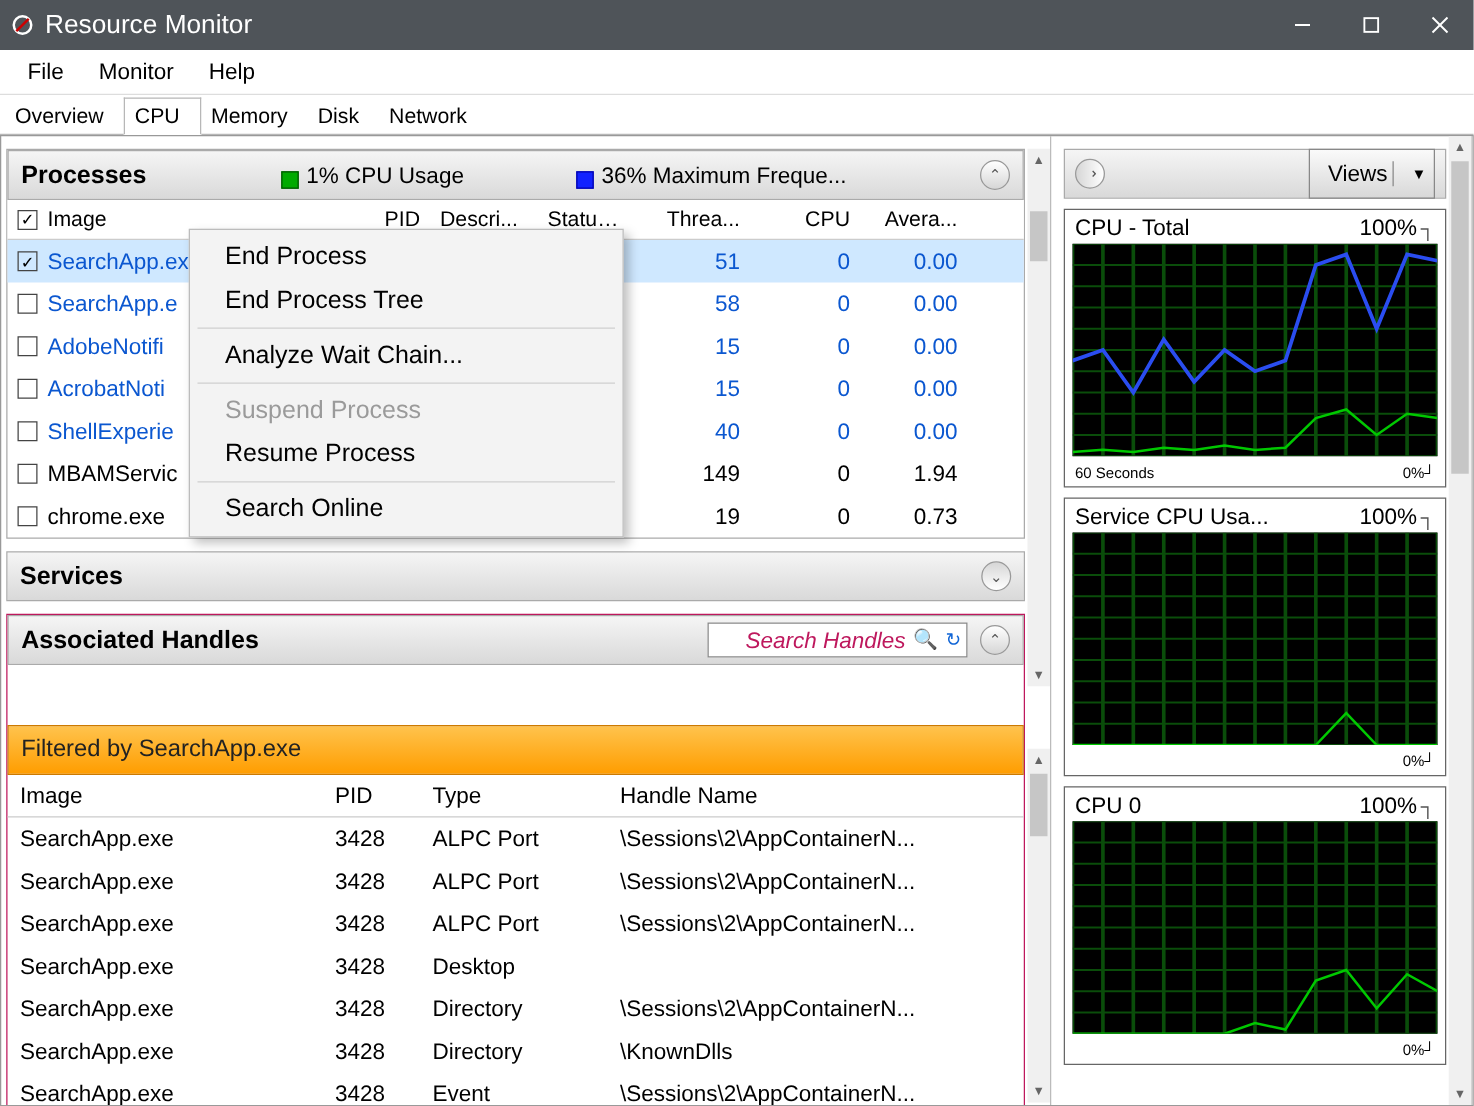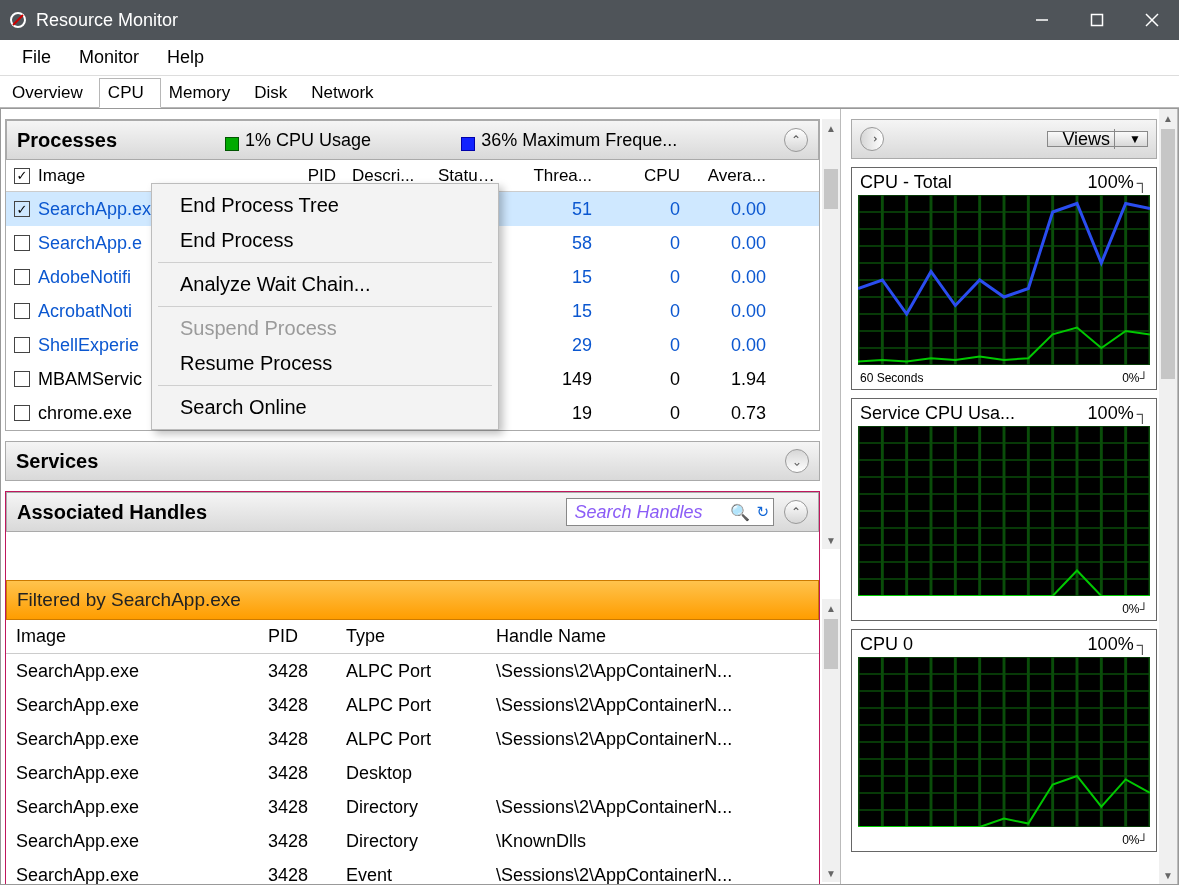--- a/index.html
+++ b/index.html
@@ -2,21 +2,21 @@
 <html><head>
 <meta charset="utf-8">
 <style>
 * { box-sizing: border-box; margin: 0; padding: 0; font-family: "Segoe UI", Tahoma, sans-serif; }
 html, body { width: 1179px; height: 885px; overflow: hidden; background: #fff; }
 
 
 .titlebar { height: 40px; background: #4f5459; display: flex; align-items: center; color: #fff; }
 .titlebar .app-icon { width: 16px; height: 16px; margin: 0 10px 0 10px; border: 2px solid #fff; border-radius: 50%; position: relative; }
 .titlebar .app-icon::after { content: ""; position: absolute; width: 2px; height: 14px; background: #c00; left: 5px; top: -1px; transform: rotate(45deg); }
-.titlebar .title { font-size: 18px; flex: 1; }
+.titlebar .title { font-size: 21px; flex: 1; }
 .titlebar .win-btns { display: flex; }
 .titlebar .win-btn { width: 55px; height: 40px; display: flex; align-items: center; justify-content: center; color: #fff; font-size: 16px; }
 
 
 .menubar { height: 36px; display: flex; align-items: center; padding: 0 8px; font-size: 18px; border-bottom: 1px solid #ddd; }
 .menubar .menu-item { padding: 4px 14px; cursor: default; }
 
 
 .tabbar { height: 32px; display: flex; align-items: flex-end; padding: 0 4px; font-size: 17px; border-bottom: 1px solid #b7b7b7; }
 .tabbar .tab { padding: 4px 16px 4px 8px; cursor: default; }
@@ -71,35 +71,35 @@
 .hand-head, .hand-row { display:flex; font-size:18px; align-items:center; height:34px; }
 .hand-head { border-bottom:1px solid #ccc; }
 .hh-img{width:262px; padding-left:10px;}
 .hh-pid{width:78px;}
 .hh-type{width:150px;}
 .hh-hn{flex:1; padding-right:20px; overflow:hidden; white-space:nowrap; text-overflow:ellipsis;}
 
 
 .right-header{ height:40px; background:linear-gradient(#f5f5f5,#d9d9d9); border:1px solid #aaa; margin:10px 20px 0 10px; display:flex; align-items:center; padding:0 8px;}
 .right-header .chev{ width:24px;height:24px;border:1px solid #999;border-radius:50%;background:linear-gradient(#fff,#d6d6d6);display:flex;align-items:center;justify-content:center;color:#555;font-size:12px;}
-.views-btn{ margin-left:auto; height:16px; border:1px solid #888; background:linear-gradient(#fafafa,#d8d8d8); display:flex; align-items:center; padding:0 6px 0 14px; font-size:18px;}
+.views-btn{ margin-left:auto; height:40px; border:1px solid #888; background:linear-gradient(#fafafa,#d8d8d8); display:flex; align-items:center; padding:0 6px 0 14px; font-size:18px;}
 .views-btn .dd{margin-left:10px; font-size:12px;}
 
 .chart-block{ margin:8px 20px 0 10px; border:1px solid #666; background:#fff;}
 .chart-title{ display:flex; justify-content:space-between; font-size:18px; padding:4px 8px 2px 8px; align-items:baseline;}
 .chart-title .pct{ white-space:nowrap;}
 .chart-title .brak{ color:#555; font-size:16px; margin-left:3px;}
 .chart-canvas{ height:170px; background:#000; position:relative; margin:0 6px 4px 6px; overflow:hidden;}
 .chart-canvas svg{ position:absolute; inset:0; width:100%; height:100%; }
 .chart-foot{ display:flex; justify-content:space-between; font-size:12px; padding:2px 8px 4px 8px;}
 .grid line{stroke:#0a4d0a; stroke-width:1;}
 
 
 .search-wrap{ margin-left:auto; display:flex; align-items:center; border:1px solid #888; background:#fff; height:28px; padding:0 4px 0 8px; font-size:18px; color:#777;}
-.search-wrap .ph{ width:150px; font-style: italic; color:#8b5cf6; }
+.search-wrap .ph{ width:150px; font-style: italic; color:#be185d;text-align:right; }
 .search-wrap .icon{ margin-left:6px; color:#1266d6; font-size:16px;}
 </style>
 </head>
 <body>
 
 <div class="titlebar">
   <span class="app-icon"></span>
   <span class="title">Resource Monitor</span>
   <div class="win-btns">
     <div class="win-btn">
@@ -223,21 +223,21 @@
             <div class="cell col-avg link">0.00</div>
           </div>
           <div class="proc-row">
             <div class="cell col-img">
               <span class="chk "></span>
               <span class="link">ShellExperie</span>
             </div>
             <div class="cell col-pid link"></div>
             <div class="cell col-desc link"></div>
             <div class="cell col-stat link"></div>
-            <div class="cell col-thr link">29</div>
+            <div class="cell col-thr link">40</div>
             <div class="cell col-cpu link">0</div>
             <div class="cell col-avg link">0.00</div>
           </div>
           <div class="proc-row">
             <div class="cell col-img">
               <span class="chk "></span>
               <span class="">MBAMServic</span>
             </div>
             <div class="cell col-pid "></div>
             <div class="cell col-desc "></div>
@@ -254,22 +254,22 @@
             <div class="cell col-pid "></div>
             <div class="cell col-desc "></div>
             <div class="cell col-stat ">...</div>
             <div class="cell col-thr ">19</div>
             <div class="cell col-cpu ">0</div>
             <div class="cell col-avg ">0.73</div>
           </div>
         </div>
 
       <div class="ctx" id="ctx">
+          <div class="mi">End Process</div>
           <div class="mi">End Process Tree</div>
-          <div class="mi">End Process</div>
           <div class="sep"></div>
           <div class="mi">Analyze Wait Chain...</div>
           <div class="sep"></div>
           <div class="mi disabled">Suspend Process</div>
           <div class="mi">Resume Process</div>
           <div class="sep"></div>
           <div class="mi">Search Online</div>
         </div>
     </div>
 

